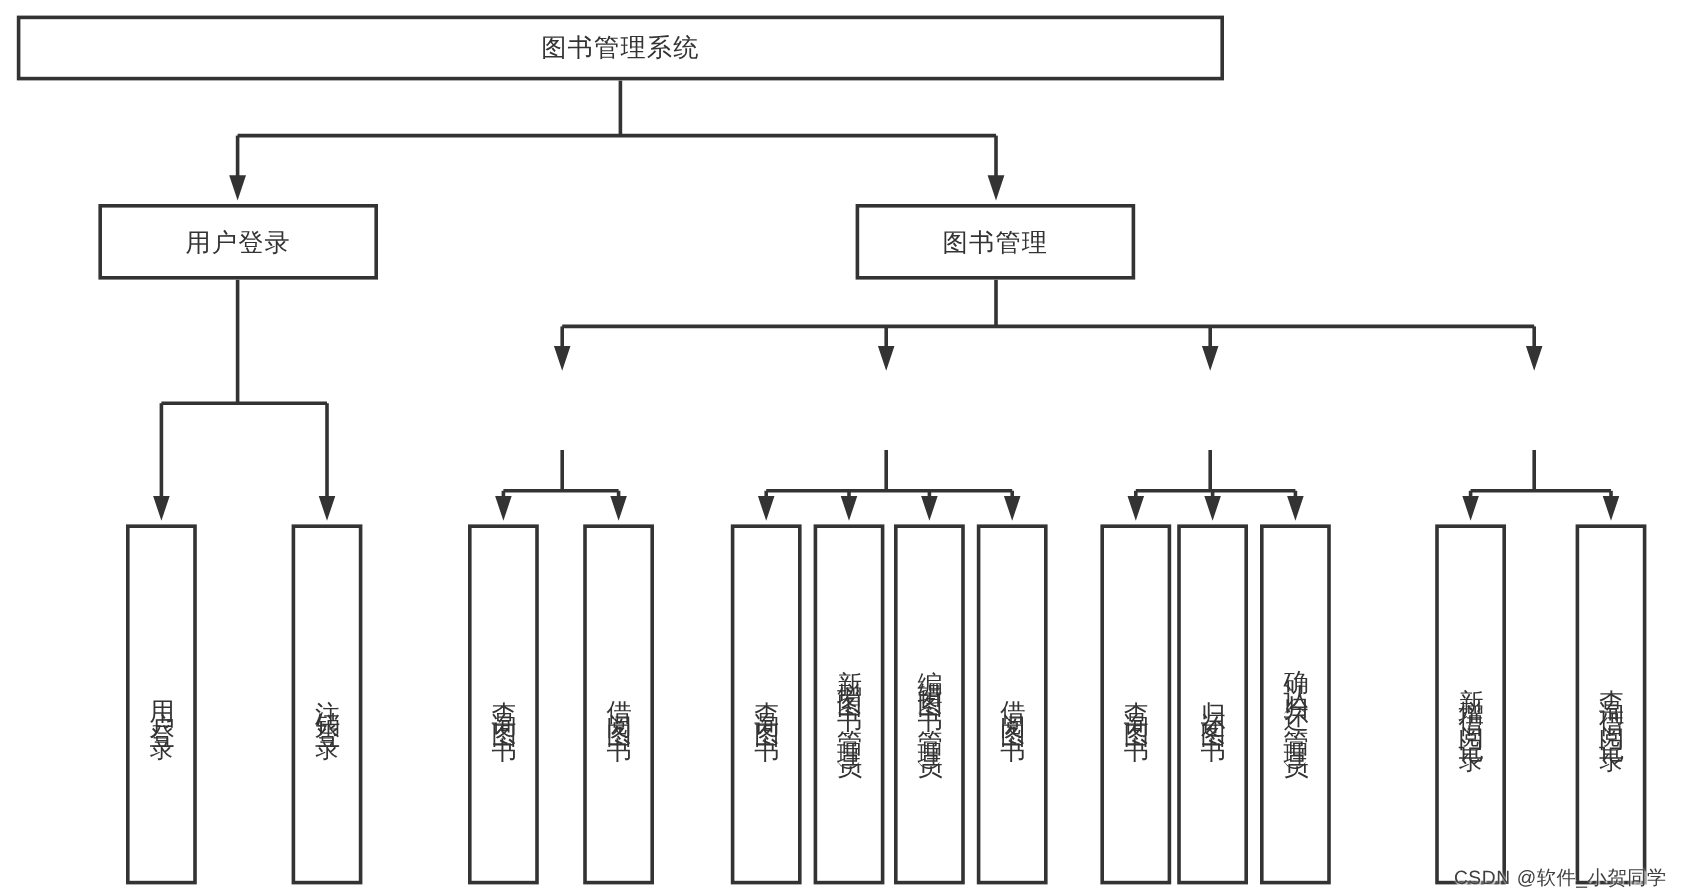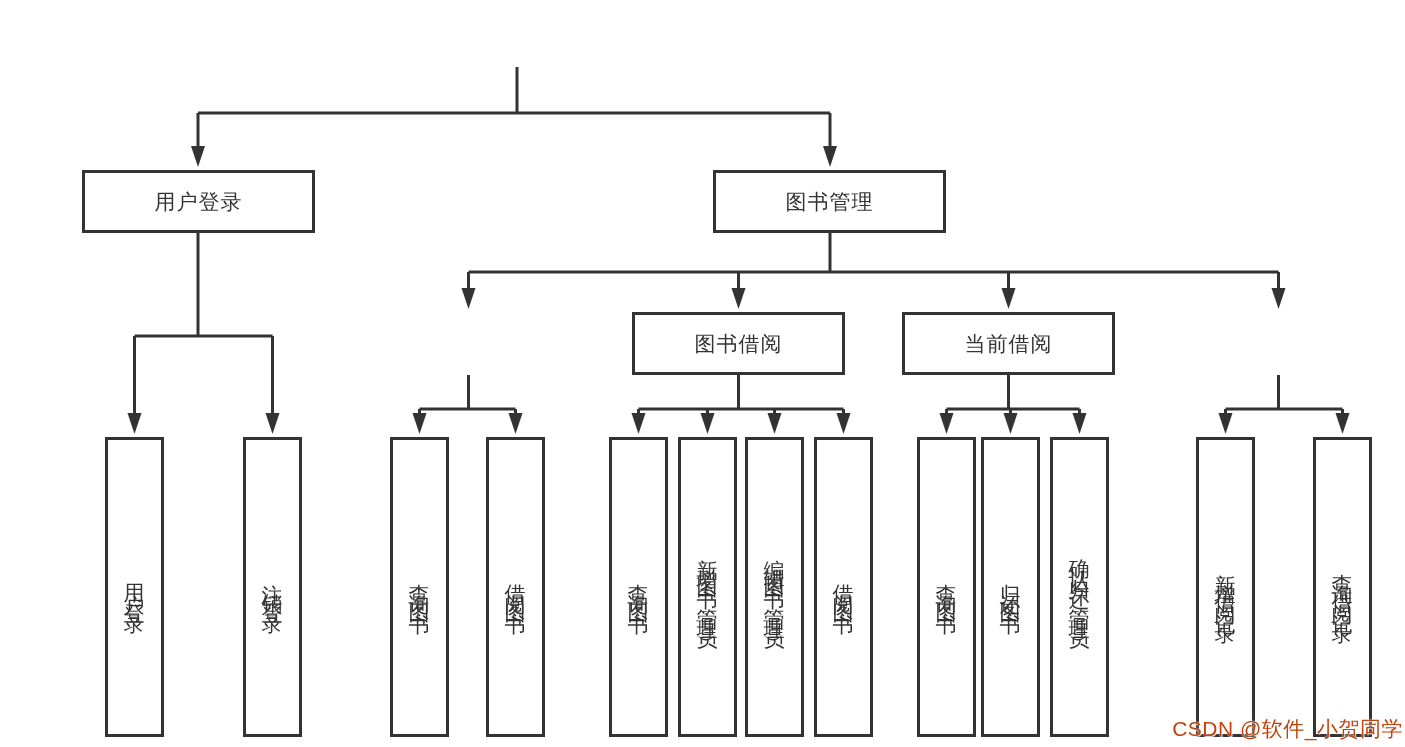--- a/index.html
+++ b/index.html
@@ -14,22 +14,22 @@
     font-size:21px; color:#333333; letter-spacing:1px;
     white-space:nowrap;
   }
   .lvl-v {
     writing-mode:vertical-rl; text-orientation:mixed;
     letter-spacing:10px; line-height:1; font-size:21px;
   }
   svg.wires { position:absolute; left:0; top:0; pointer-events:none; }
   svg.wires path { stroke:#333333; stroke-width:3; fill:none; }
   .watermark {
-    position:absolute; right:2px; bottom:4px; z-index:5;
-    font-size:21px; color:#c2410c; letter-spacing:0.5px;
+    position:absolute; right:16px; bottom:4px; z-index:5;
+    font-size:16px; color:#404040; letter-spacing:0.5px;
     text-shadow:0 0 2px #ffffff, 1px 1px 1px rgba(255,255,255,0.85);
   }
 </style>
 </head>
 <body>
 
 <div class="stage">
 
   <svg class="wires" width="1405" height="747" viewBox="0 0 1405 747">
     <defs>
@@ -73,26 +73,25 @@
       <path d="M1010.5,409 V414" marker-end="url(#ah)"></path>
       <path d="M1079.5,409 V414" marker-end="url(#ah)"></path>
 
       <path d="M1278.5,375 V409"></path>
       <path d="M1225.5,409 H1342.5"></path>
       <path d="M1225.5,409 V414" marker-end="url(#ah)"></path>
       <path d="M1342.5,409 V414" marker-end="url(#ah)"></path>
     </g>
   </svg>
 
+  <div class="node" style="left:14px; top:13px; width:1006px; height:54px">图书管理系统</div>
 
   <div class="node" style="left:82px; top:170px; width:233px; height:63px">用户登录</div>
   <div class="node" style="left:713px; top:170px; width:233px; height:63px">图书管理</div>
 
-  <div class="node" style="left:632px; top:312px; width:213px; height:63px">图书借阅</div>
-  <div class="node" style="left:902px; top:312px; width:213px; height:63px">当前借阅</div>
 
   <div class="node lvl-v" style="left:105px; top:437px; width:59px; height:300px">用户登录</div>
   <div class="node lvl-v" style="left:243px; top:437px; width:59px; height:300px">注销登录</div>
 
   <div class="node lvl-v" style="left:390px; top:437px; width:59px; height:300px">查询图书</div>
   <div class="node lvl-v" style="left:486px; top:437px; width:59px; height:300px">借阅图书</div>
 
   <div class="node lvl-v" style="left:609px; top:437px; width:59px; height:300px">查询图书</div>
   <div class="node lvl-v" style="left:678px; top:437px; width:59px; height:300px">新增图书（管理员）</div>
   <div class="node lvl-v" style="left:745px; top:437px; width:59px; height:300px">编辑图书（管理员）</div>

